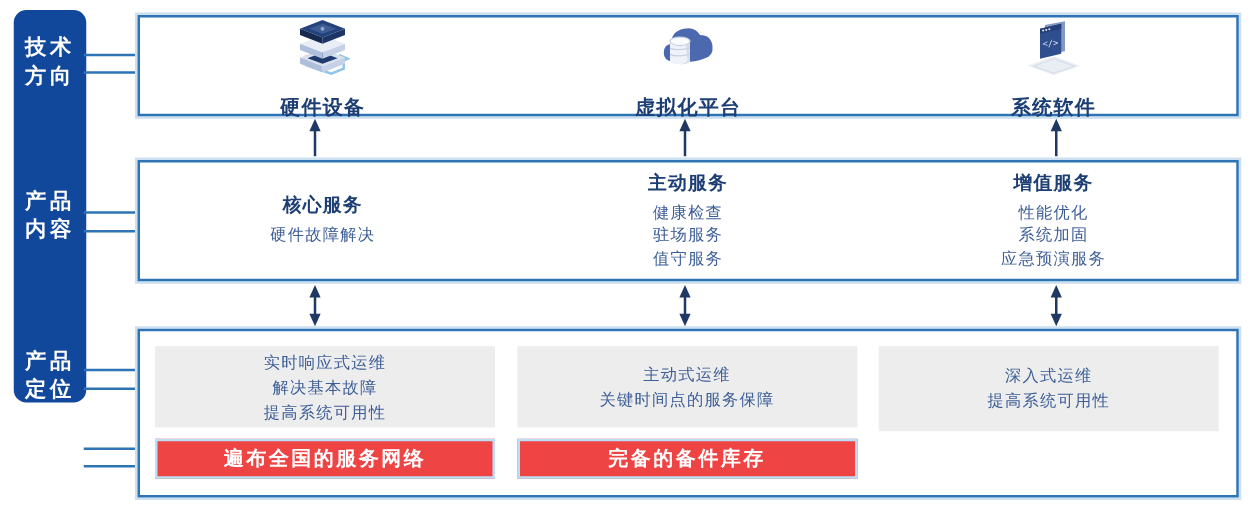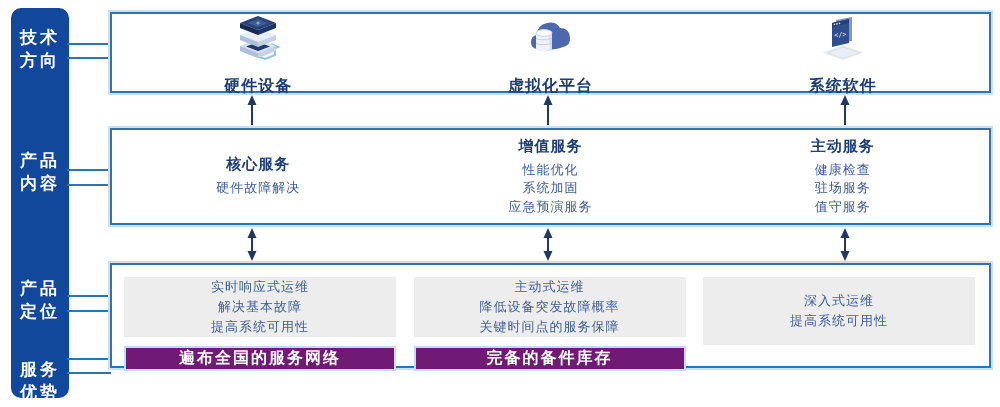--- a/index.html
+++ b/index.html
@@ -4,21 +4,21 @@
 <style>
   * { margin:0; padding:0; box-sizing:border-box; }
   html,body { background:#ffffff; }
   body { font-family:"Liberation Sans","DejaVu Sans",sans-serif; }
   .canvas {
     position:relative; width:1000px; height:407px; background:#ffffff; overflow:hidden;
   }
 
   
   .side-bar {
-    position:absolute; left:11px; top:8px; width:58px; height:390px;
+    position:absolute; left:11px; top:8px; width:58px; height:314px;
     background:#11489B; border-radius:10px;
   }
   .side-label {
     position:absolute; left:0; width:100%;
     color:#ffffff; font-weight:bold; font-size:17px; line-height:23px;
     text-align:center; letter-spacing:3px;
   }
   .side-label.l1 { top:18px; }
   .side-label.l2 { top:141px; }
   .side-label.l3 { top:269px; }
@@ -27,41 +27,41 @@
   
   .conn { position:absolute; left:67px; width:44px; height:2px; background:#2E74B5; }
 
   
   .box {
     position:absolute; left:110px; width:881px; background:#ffffff;
     border:2px solid #2E74B5; box-shadow:0 0 0 2px #CDE0F2;
   }
   .top-box { top:12px; height:81px; display:flex; }
   .mid-box { top:128px; height:97px; display:flex; }
-  .bottom-box { top:263px; height:105px; display:flex; justify-content:space-between; padding:12px 14px 13px 12px; }
+  .bottom-box { top:263px; height:135px; display:flex; justify-content:space-between; padding:12px 14px 13px 12px; }
 
   
   .tech-cell { flex:1; display:flex; flex-direction:column; align-items:center; justify-content:center; padding-top:2px; }
   .tech-cell .icon { height:50px; display:flex; align-items:flex-end; justify-content:center; }
   .tech-label { font-size:16px; font-weight:bold; color:#1C3E74; letter-spacing:1px; margin-top:15px; }
 
   
   .svc-col { flex:1; display:flex; flex-direction:column; align-items:center; justify-content:center; text-align:center; }
   .svc-title { font-size:15px; font-weight:bold; color:#1C3E74; letter-spacing:1px; margin-bottom:5px; }
   .svc-item { font-size:13px; color:#3D5E96; line-height:18.5px; letter-spacing:1px; }
 
   
   .pos-col { width:272px; display:flex; flex-direction:column; }
   .gray-panel {
     height:68px; background:#EDEDEE; display:flex; flex-direction:column;
     align-items:center; justify-content:center; text-align:center;
   }
   .gray-line { font-size:13px; color:#3D5E96; line-height:20px; letter-spacing:1px; }
   .blue-bar {
-    margin-top:9px; height:33px; background:#701a75; border:2px solid #BCDFF5;
+    margin-top:9px; height:33px; background:#ef4444; border:2px solid #BCDFF5;
     display:flex; align-items:center; justify-content:center;
     color:#ffffff; font-size:16px; font-weight:bold; letter-spacing:2px;
   }
 
   
   .arrow { position:absolute; width:12px; }
   .arrow svg { display:block; }
   .arrow-up-row { top:95px; height:31px; }
   .arrow-dbl-row { top:228px; height:33px; }
   .ax1 { left:246px; } .ax2 { left:542px; } .ax3 { left:839px; }
@@ -185,30 +185,30 @@
         <path d="M6 0 L10.5 10 L1.5 10 Z" fill="#1F3864"></path>
       </svg>
   </div>
 
   <div class="box mid-box">
     <div class="svc-col">
       <div class="svc-title">核心服务</div>
       <div class="svc-item">硬件故障解决</div>
     </div>
     <div class="svc-col">
+      <div class="svc-title">主动服务</div>
+      <div class="svc-item">健康检查</div>
+      <div class="svc-item">驻场服务</div>
+      <div class="svc-item">值守服务</div>
+    </div>
+    <div class="svc-col">
       <div class="svc-title">增值服务</div>
       <div class="svc-item">性能优化</div>
       <div class="svc-item">系统加固</div>
       <div class="svc-item">应急预演服务</div>
-    </div>
-    <div class="svc-col">
-      <div class="svc-title">主动服务</div>
-      <div class="svc-item">健康检查</div>
-      <div class="svc-item">驻场服务</div>
-      <div class="svc-item">值守服务</div>
     </div>
   </div>
 
   <div class="arrow arrow-dbl-row ax1">
     <svg width="12" height="33" viewBox="0 0 12 33">
         <path d="M6 9 L6 24" stroke="#1F3864" stroke-width="2"></path>
         <path d="M6 0 L10.5 10 L1.5 10 Z" fill="#1F3864"></path>
         <path d="M6 33 L10.5 23 L1.5 23 Z" fill="#1F3864"></path>
       </svg>
   </div>
@@ -234,21 +234,20 @@
         <div class="gray-line">实时响应式运维</div>
         <div class="gray-line">解决基本故障</div>
         <div class="gray-line">提高系统可用性</div>
       </div>
       <div class="blue-bar">遍布全国的服务网络</div>
     </div>
 
     <div class="pos-col">
       <div class="gray-panel">
         <div class="gray-line">主动式运维</div>
-        <div class="gray-line">降低设备突发故障概率</div>
         <div class="gray-line">关键时间点的服务保障</div>
       </div>
       <div class="blue-bar">完备的备件库存</div>
     </div>
 
     <div class="pos-col">
       <div class="gray-panel">
         <div class="gray-line">深入式运维</div>
         <div class="gray-line">提高系统可用性</div>
       </div>

